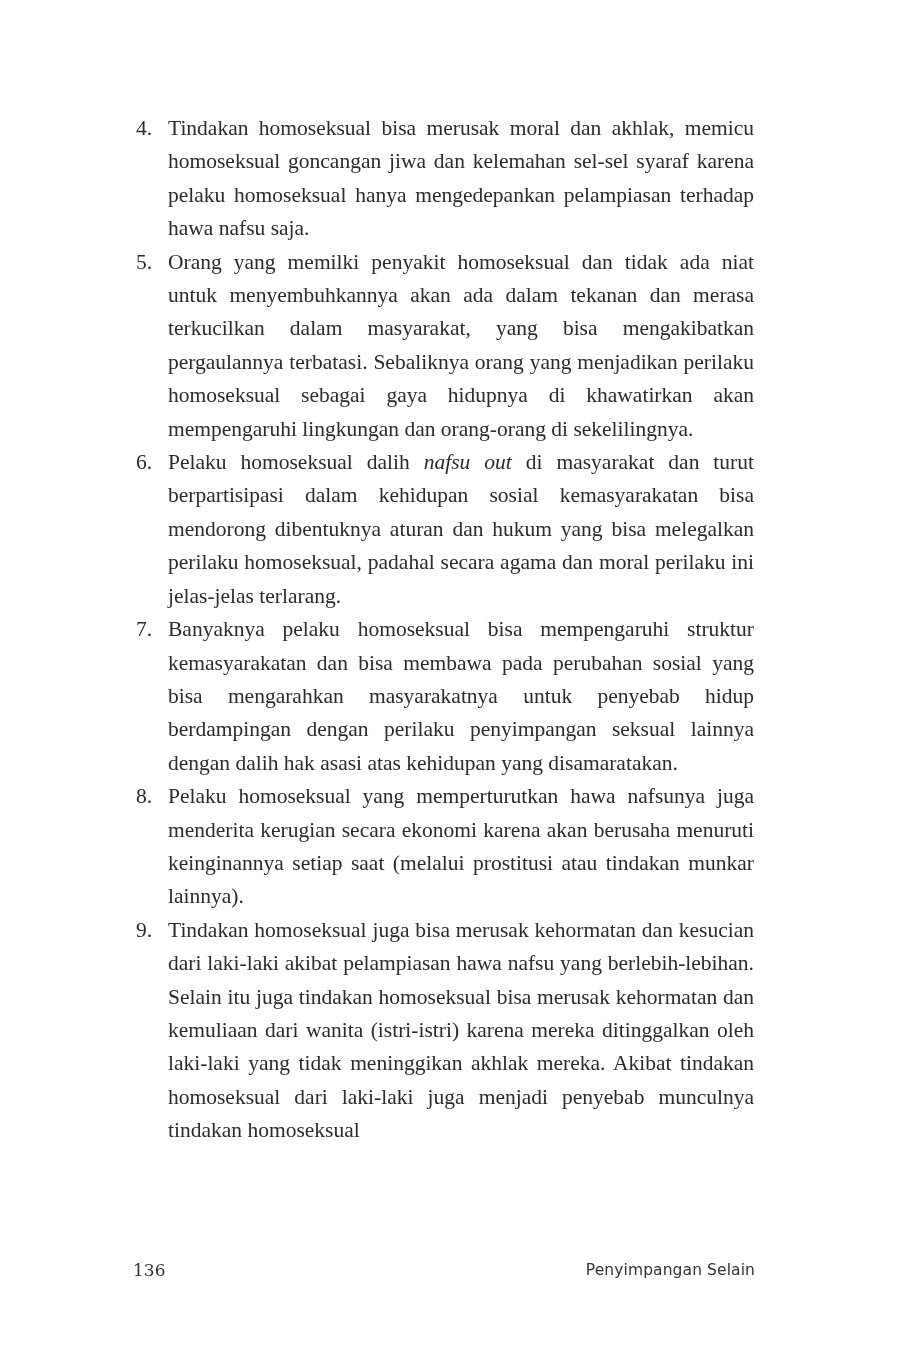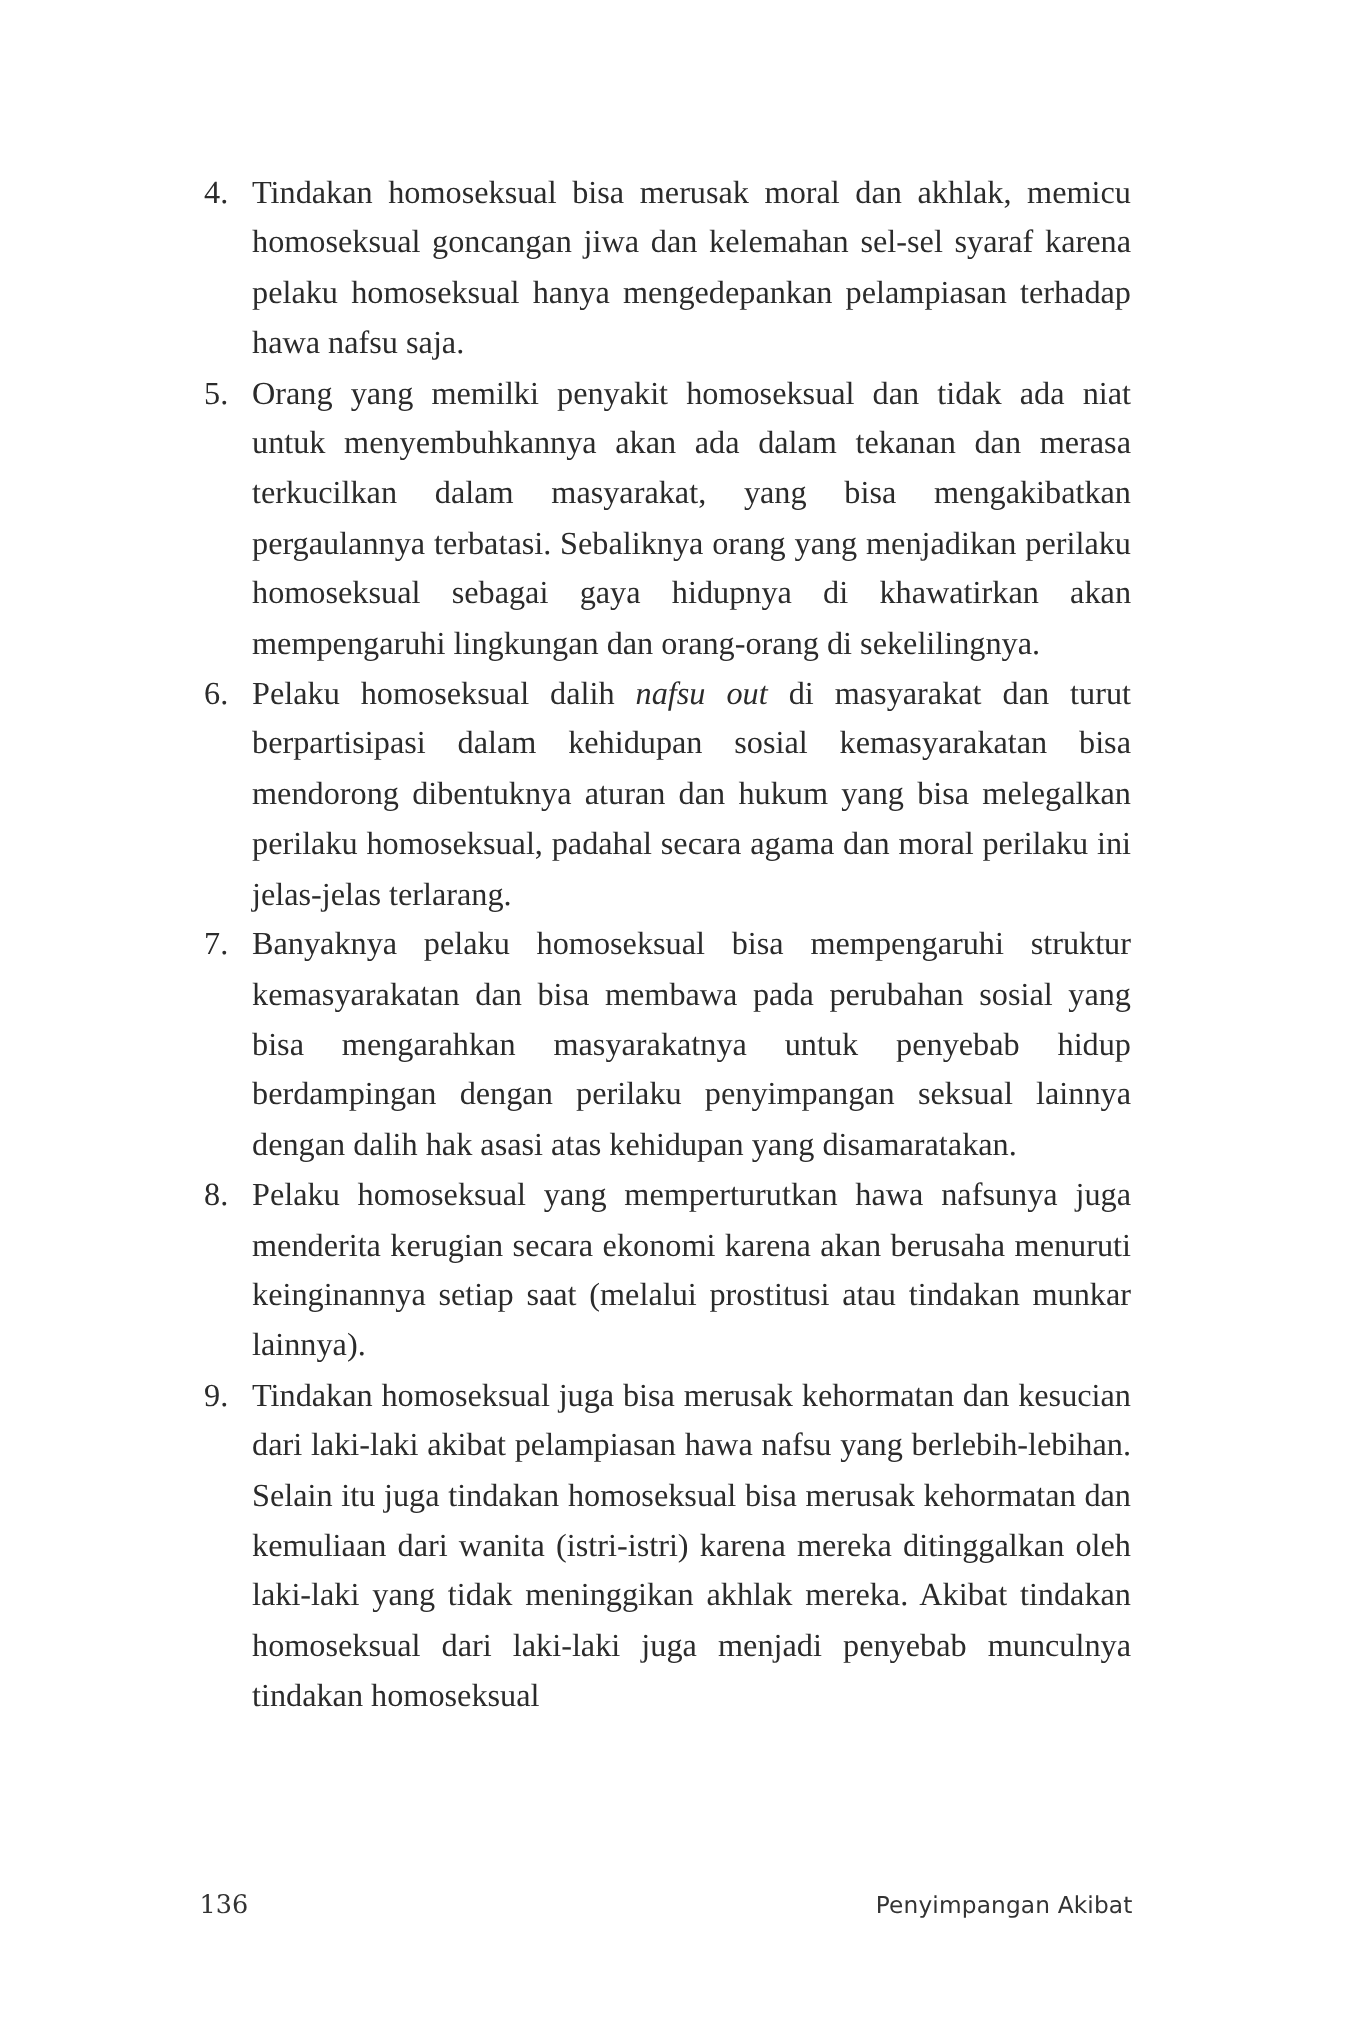--- a/index.html
+++ b/index.html
@@ -99,16 +99,16 @@
       <span class="text">Pelaku homoseksual yang memperturutkan hawa nafsunya juga menderita kerugian secara ekonomi karena akan berusaha menuruti keinginannya setiap saat (melalui prostitusi atau tindakan munkar lainnya).</span>
     </li>
     <li class="item">
       <span class="num">9.</span>
       <span class="text">Tindakan homoseksual juga bisa merusak kehormatan dan kesucian dari laki-laki akibat pelampiasan hawa nafsu yang berlebih-lebihan. Selain itu juga tindakan homoseksual bisa merusak kehormatan dan kemuliaan dari wanita (istri-istri) karena mereka ditinggalkan oleh laki-laki yang tidak mening­gikan akhlak mereka. Akibat tindakan homoseksual dari laki-laki juga menjadi penyebab munculnya tindakan homoseksual</span>
     </li>
   </ol>
 
   <div class="footer">
     <span class="page-number">136</span>
-    <span class="running-title">Penyimpangan Akibat</span>
+    <span class="running-title">Penyimpangan Selain</span>
   </div>
 
 </div>
 
 </body></html>

